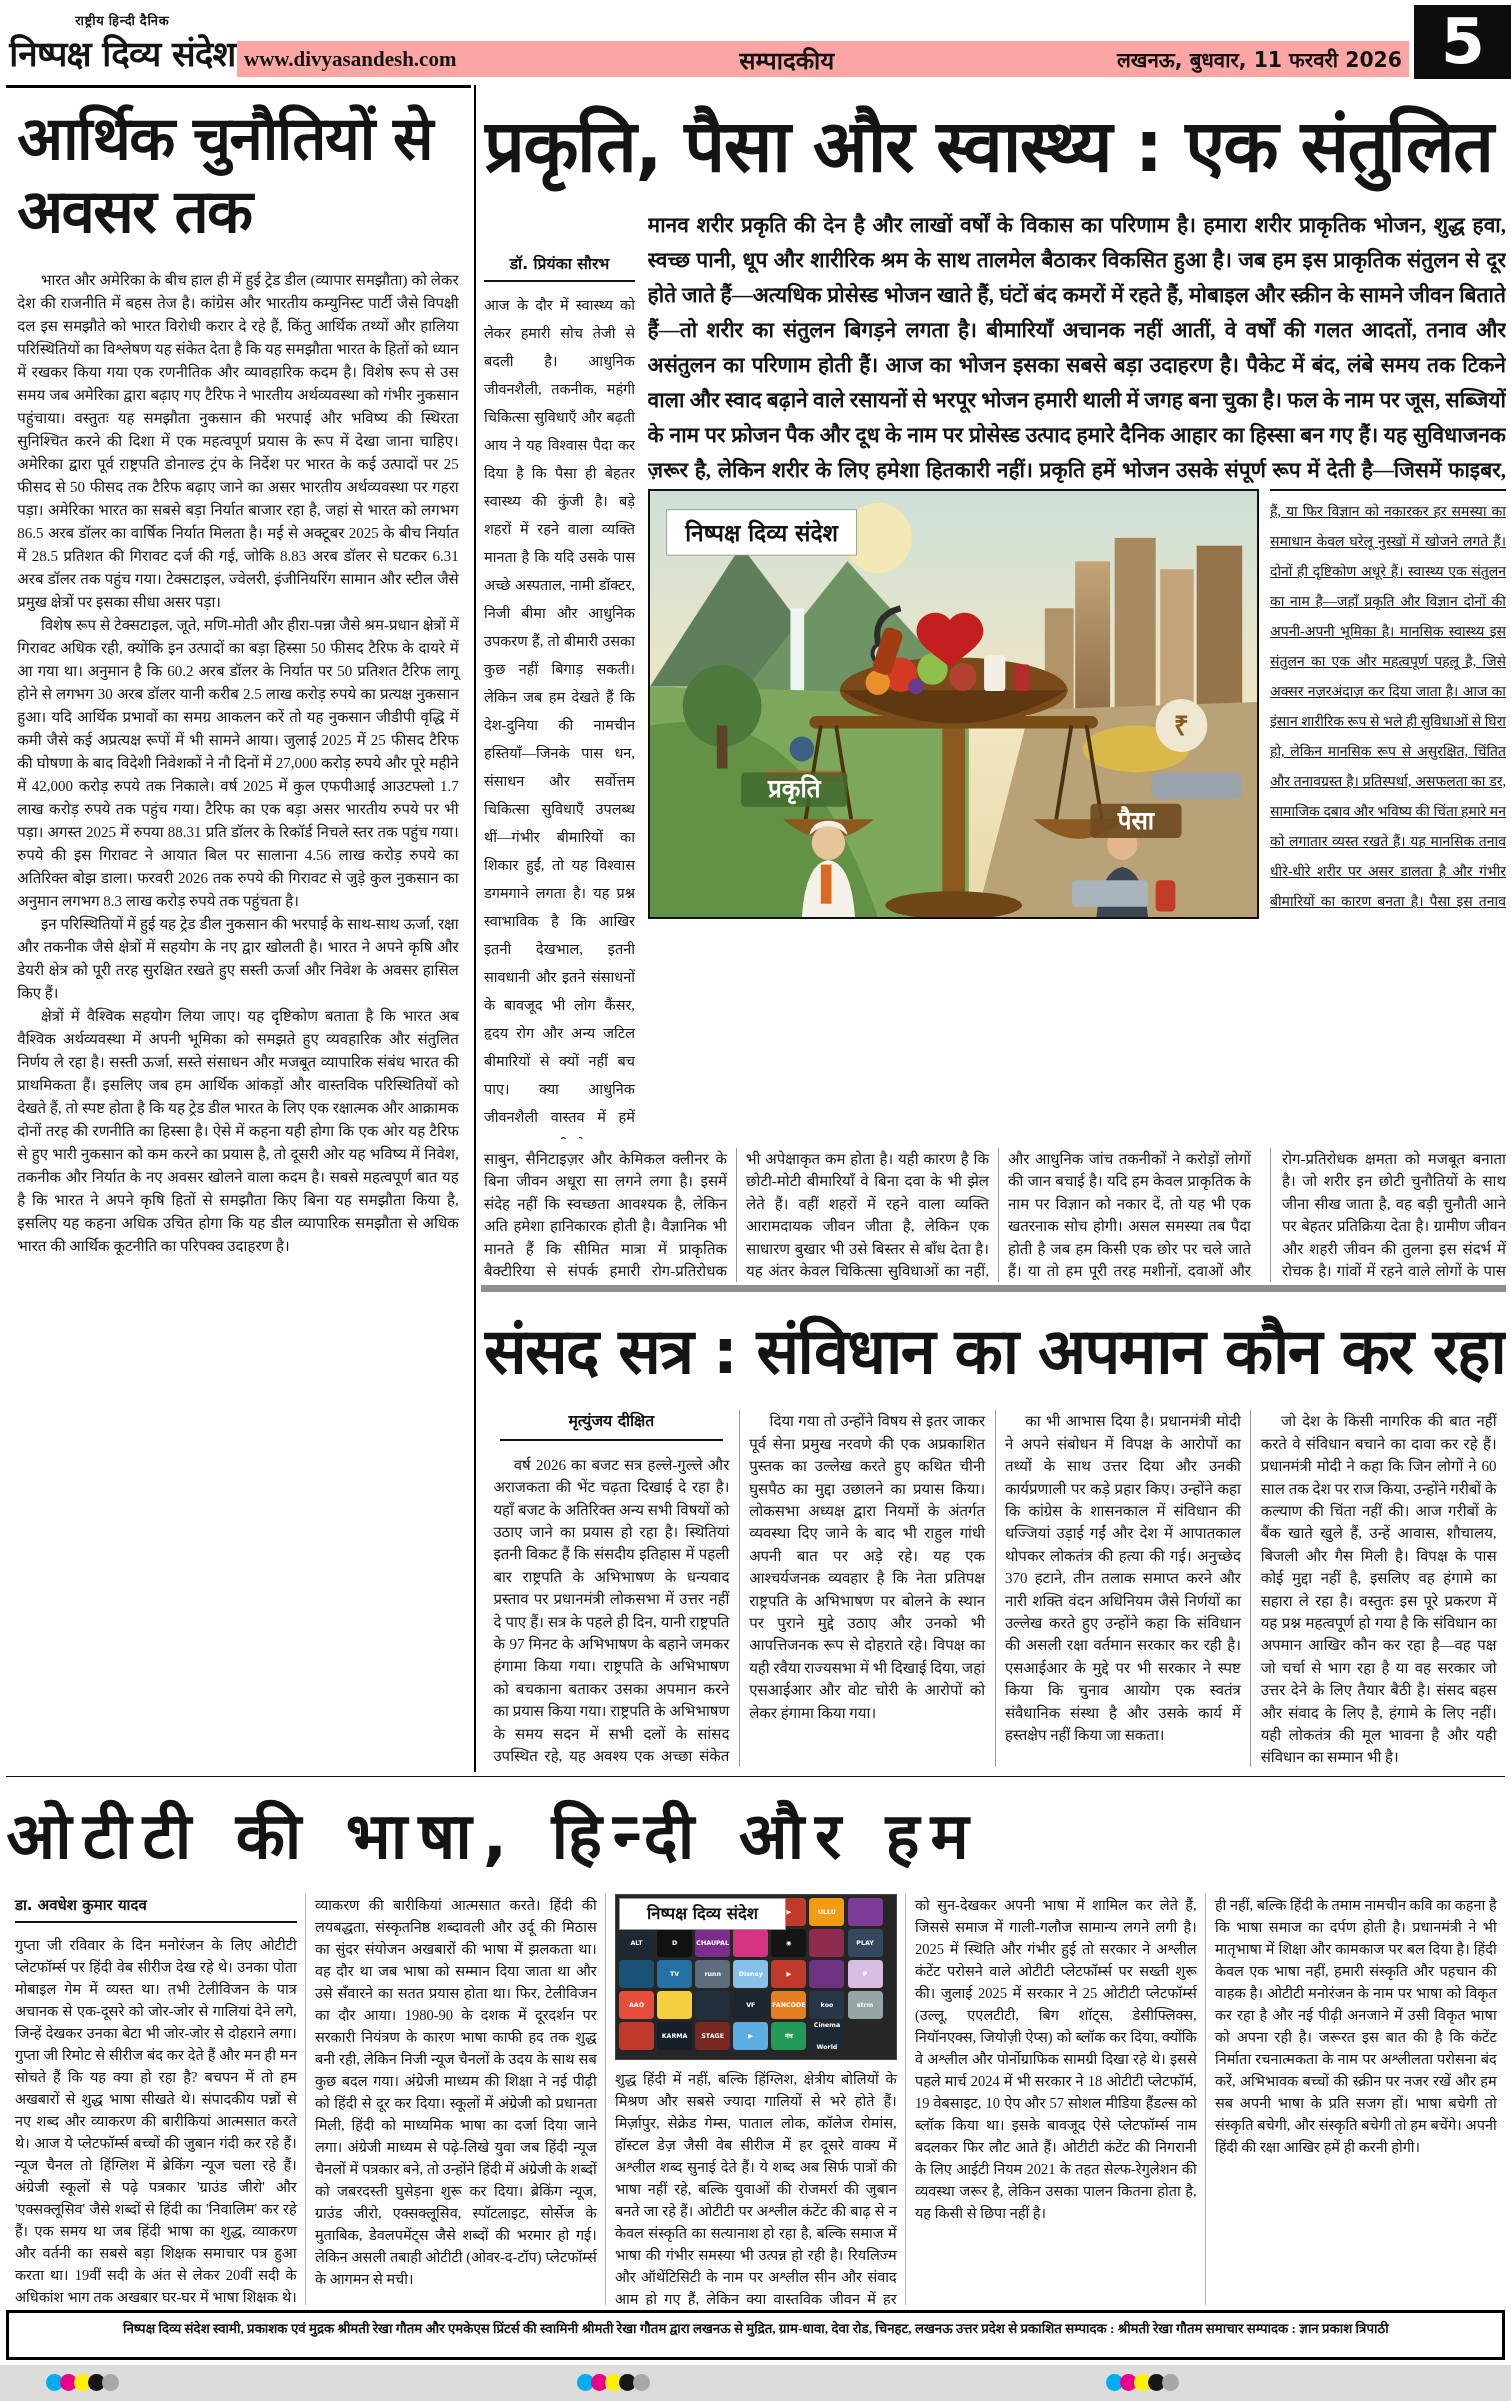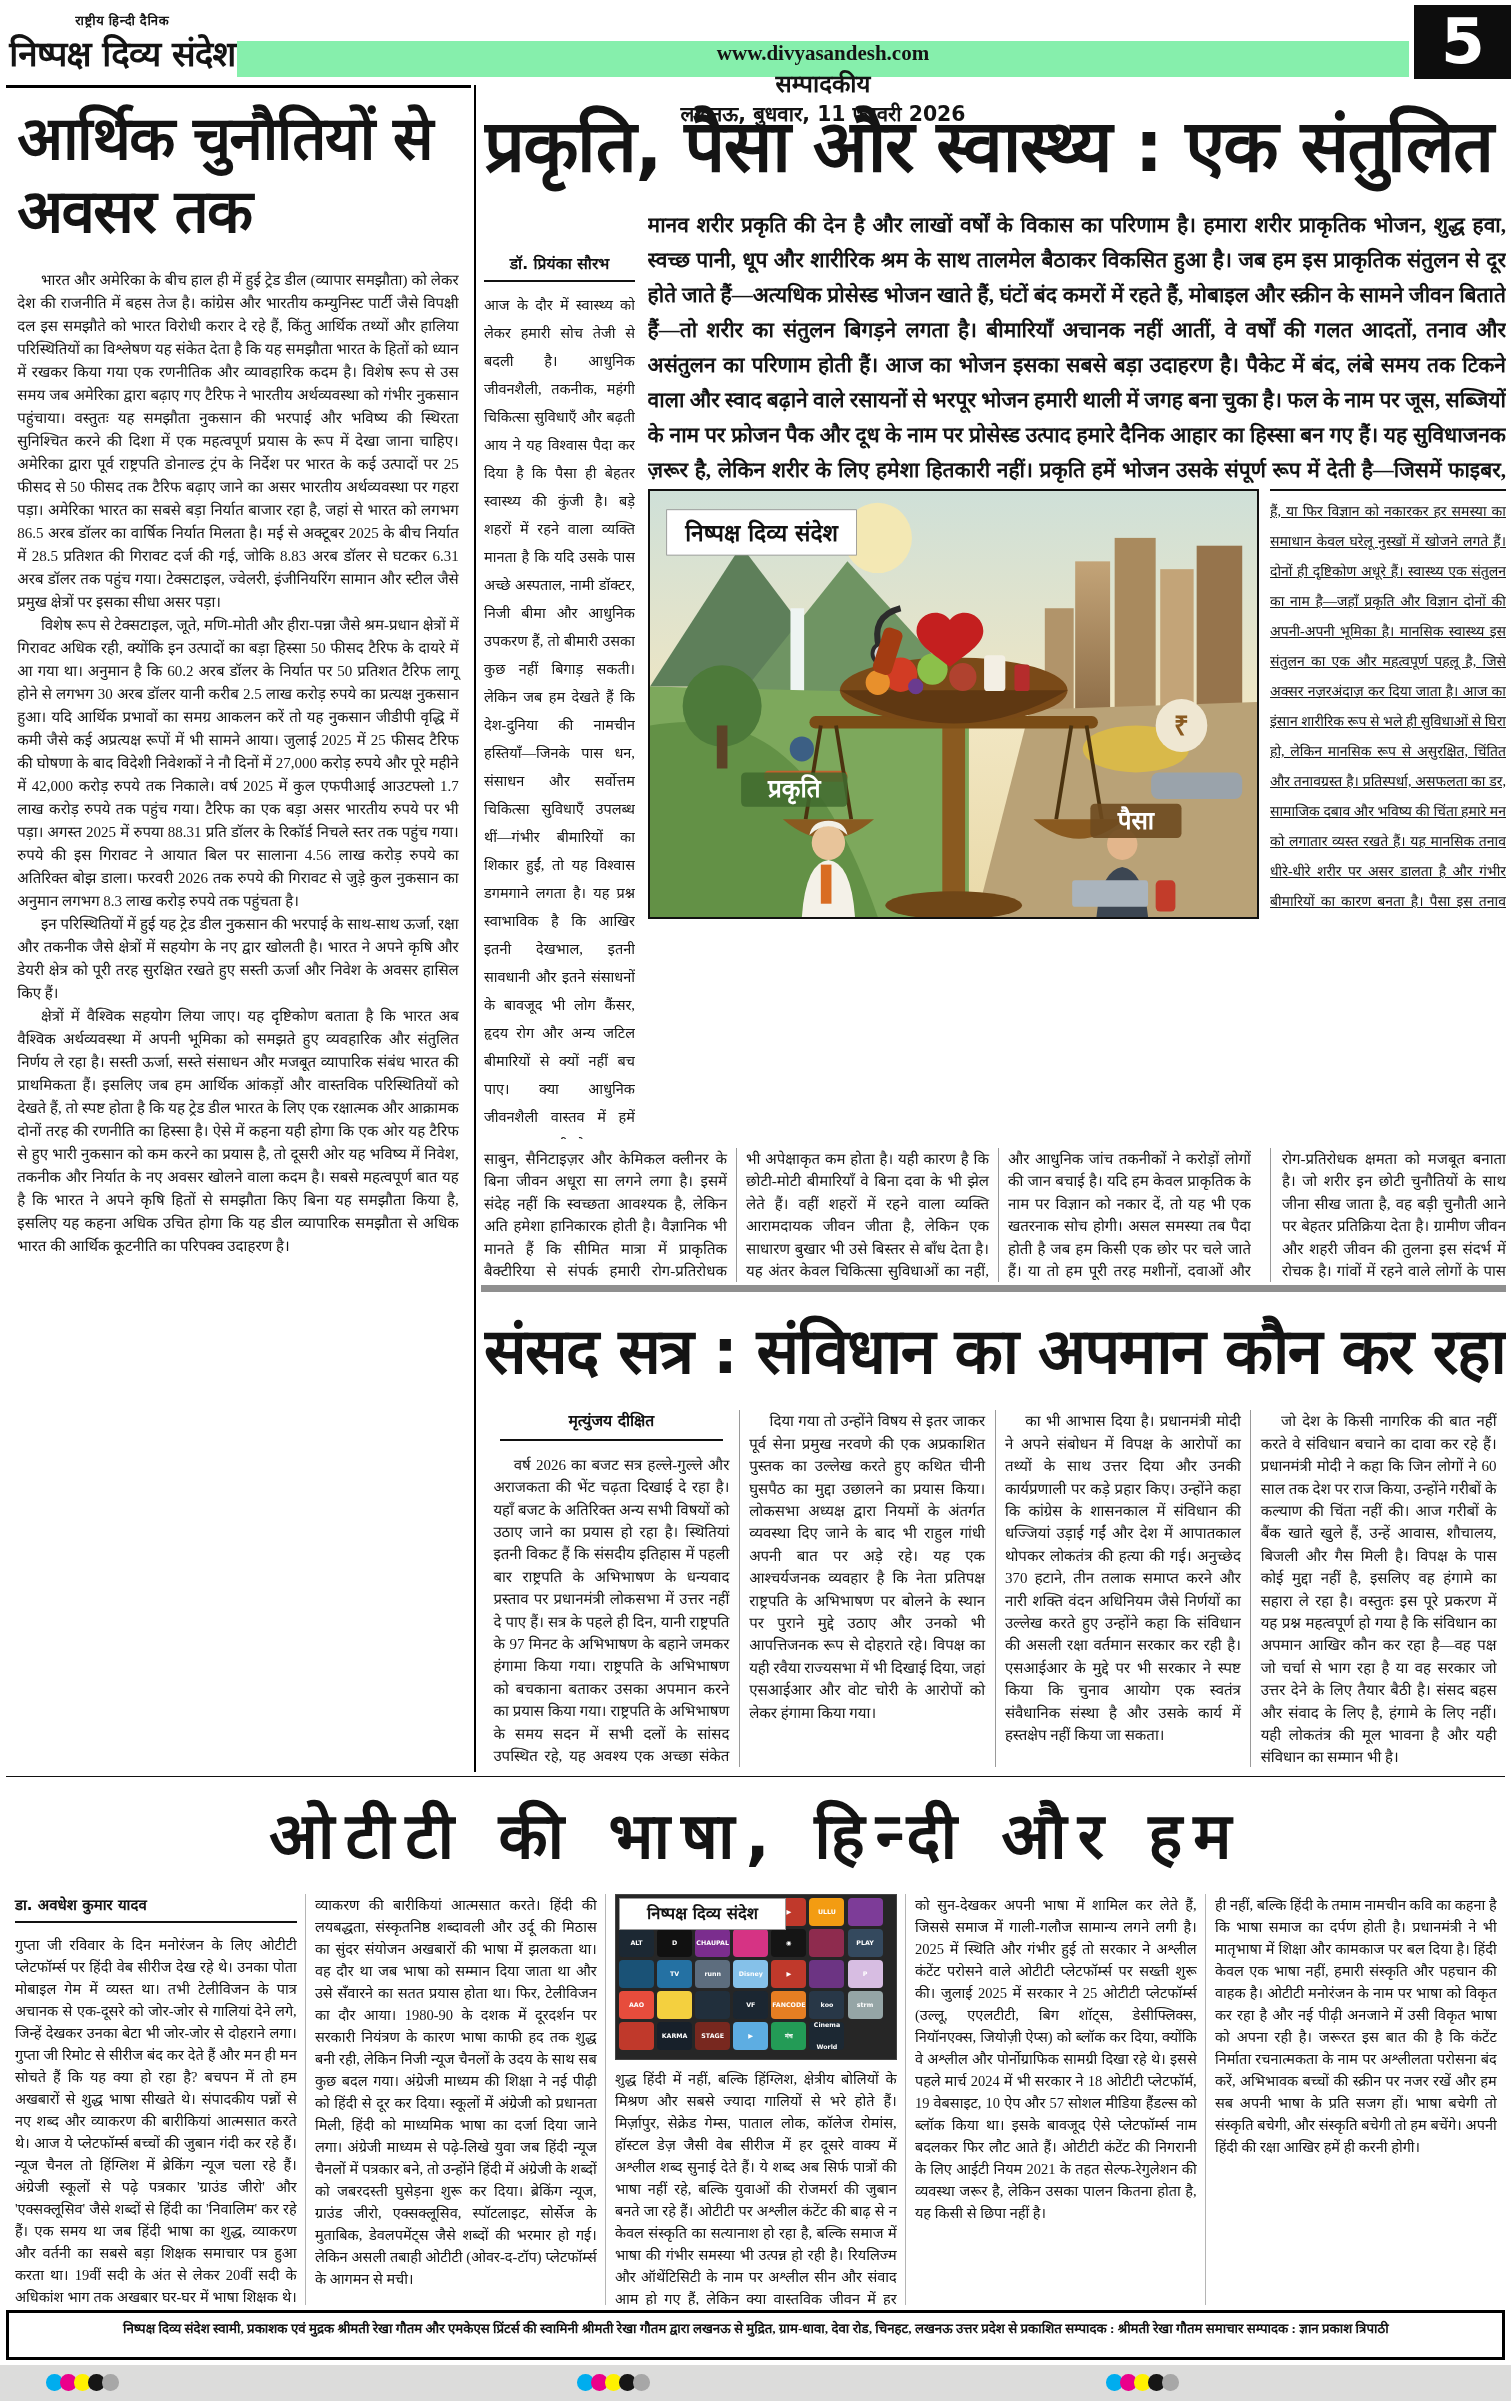--- a/index.html
+++ b/index.html
@@ -4,22 +4,22 @@
 <style>
   html,body{margin:0;padding:0;background:#ffffff;}
   .page{position:relative;width:1512px;height:2401px;background:#fff;
         font-family:"Liberation Serif",serif;color:#141414;overflow:hidden;}
 
   
   .masthead-block{position:absolute;left:7.9px;top:11px;width:229px;text-align:center;}
   .tagline{font-size:13px;font-weight:bold;letter-spacing:0.8px;}
   .masthead{font-size:35px;font-weight:bold;white-space:nowrap;letter-spacing:-0.8px;
             font-family:"DejaVu Sans",sans-serif;}
-  .yellowbar{position:absolute;left:237px;top:41px;width:1172px;height:36px;background:#86efac;
-             display:flex;align-items:center;justify-content:space-between;padding:0 20px;box-sizing:border-box;flex-direction:column;}
+  .yellowbar{position:absolute;left:237px;top:41px;width:1172px;height:36px;background:#fca5a5;
+             display:flex;align-items:center;justify-content:space-between;padding:0 7px;box-sizing:border-box;}
   .website{font-size:21px;font-weight:bold;}
   .section-title{font-size:24px;font-weight:bold;font-family:"DejaVu Sans",sans-serif;}
   .dateline{font-size:20.4px;font-weight:bold;font-family:"DejaVu Sans",sans-serif;}
   .pagenum-box{position:absolute;right:0;top:4.7px;width:98px;height:74px;background:#0d0d0d;color:#fff;
                display:flex;align-items:center;justify-content:center;
                font-size:63px;font-weight:bold;font-family:"DejaVu Sans",sans-serif;}
 
   
   .econ{position:absolute;left:6.3px;top:85px;width:465px;height:1687px;border-top:3.1px solid #000;
         padding:11px 12.6px 0 11px;box-sizing:border-box;overflow:hidden;}
@@ -59,21 +59,21 @@
   .parl-cols{display:flex;height:361px;}
   .pcol{flex:1;font-size:15px;line-height:22.4px;text-align:justify;overflow:hidden;
         padding:0 9.4px;border-right:0.8px solid #9a9a9a;}
   .pcol:last-child{border-right:none;}
   .pcol p{margin:0;text-indent:20.4px;}
   .pbyline{font-weight:bold;font-size:15.7px;text-align:center;border-bottom:2.4px solid #111;
            padding-bottom:6.3px;margin:0 6.3px 12.6px;font-family:"DejaVu Sans",sans-serif;text-indent:0;}
 
   
   .ott{position:absolute;left:6.3px;top:1776px;width:1499px;height:528px;overflow:hidden;border-top:1.6px solid #111;}
-  .ott-headline{text-align:center;font-size:64px;font-weight:bold;letter-spacing:11px;
+  .ott-headline{text-align:left;font-size:64px;font-weight:bold;letter-spacing:11px;
                 font-family:"DejaVu Sans",sans-serif;margin:12.6px 0 17.3px;white-space:nowrap;}
   .ott-cols{display:flex;height:422px;justify-content:space-between;}
   .ocol{flex:1;font-size:14.5px;line-height:22px;text-align:justify;overflow:hidden;
         padding:0 8.6px;border-right:0.8px solid #b5b5b5;}
   .ocol:last-child{border-right:none;}
   .obyline{font-weight:bold;font-size:15px;text-align:left;border-bottom:2.4px solid #111;
            padding-bottom:4.7px;margin-bottom:11px;font-family:"DejaVu Sans",sans-serif;}
   .ott-photo{position:relative;width:100%;height:166px;background:#262626;border:1.6px solid #444;
              box-sizing:border-box;margin-bottom:7.9px;overflow:hidden;}
   .ott-grid{position:absolute;left:3.1px;top:3.1px;right:3.1px;bottom:3.1px;display:flex;flex-wrap:wrap;

